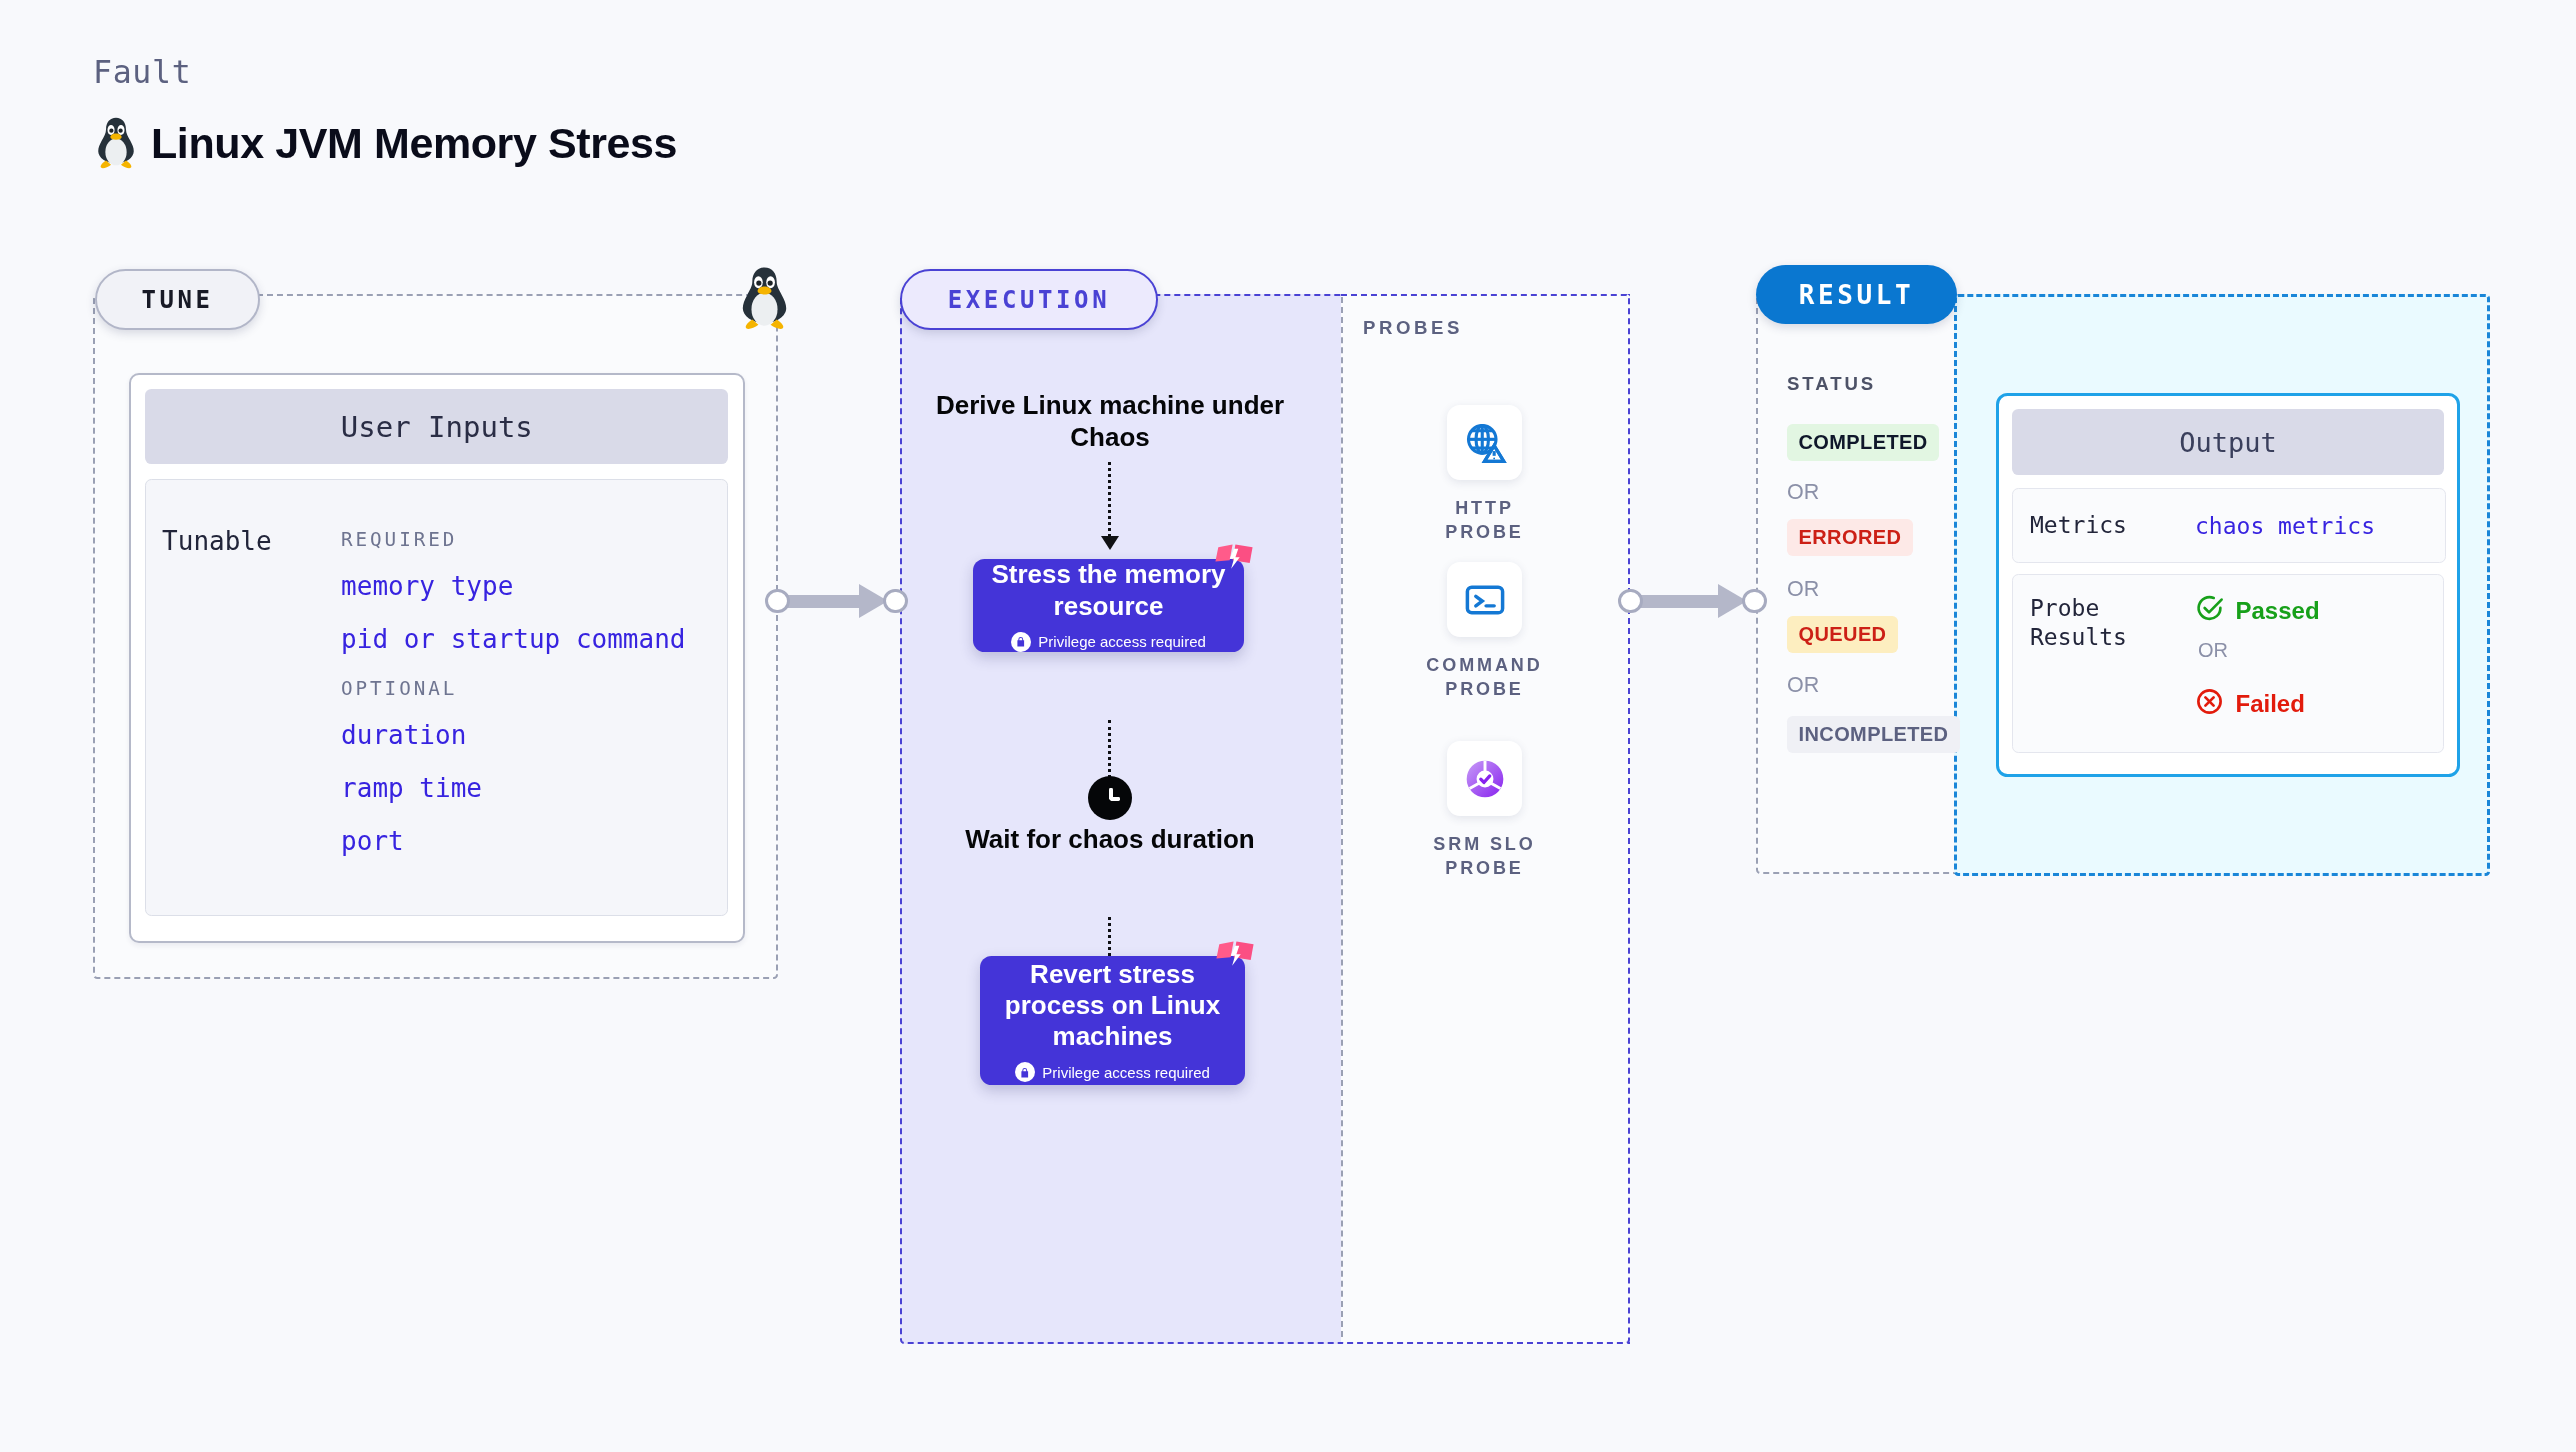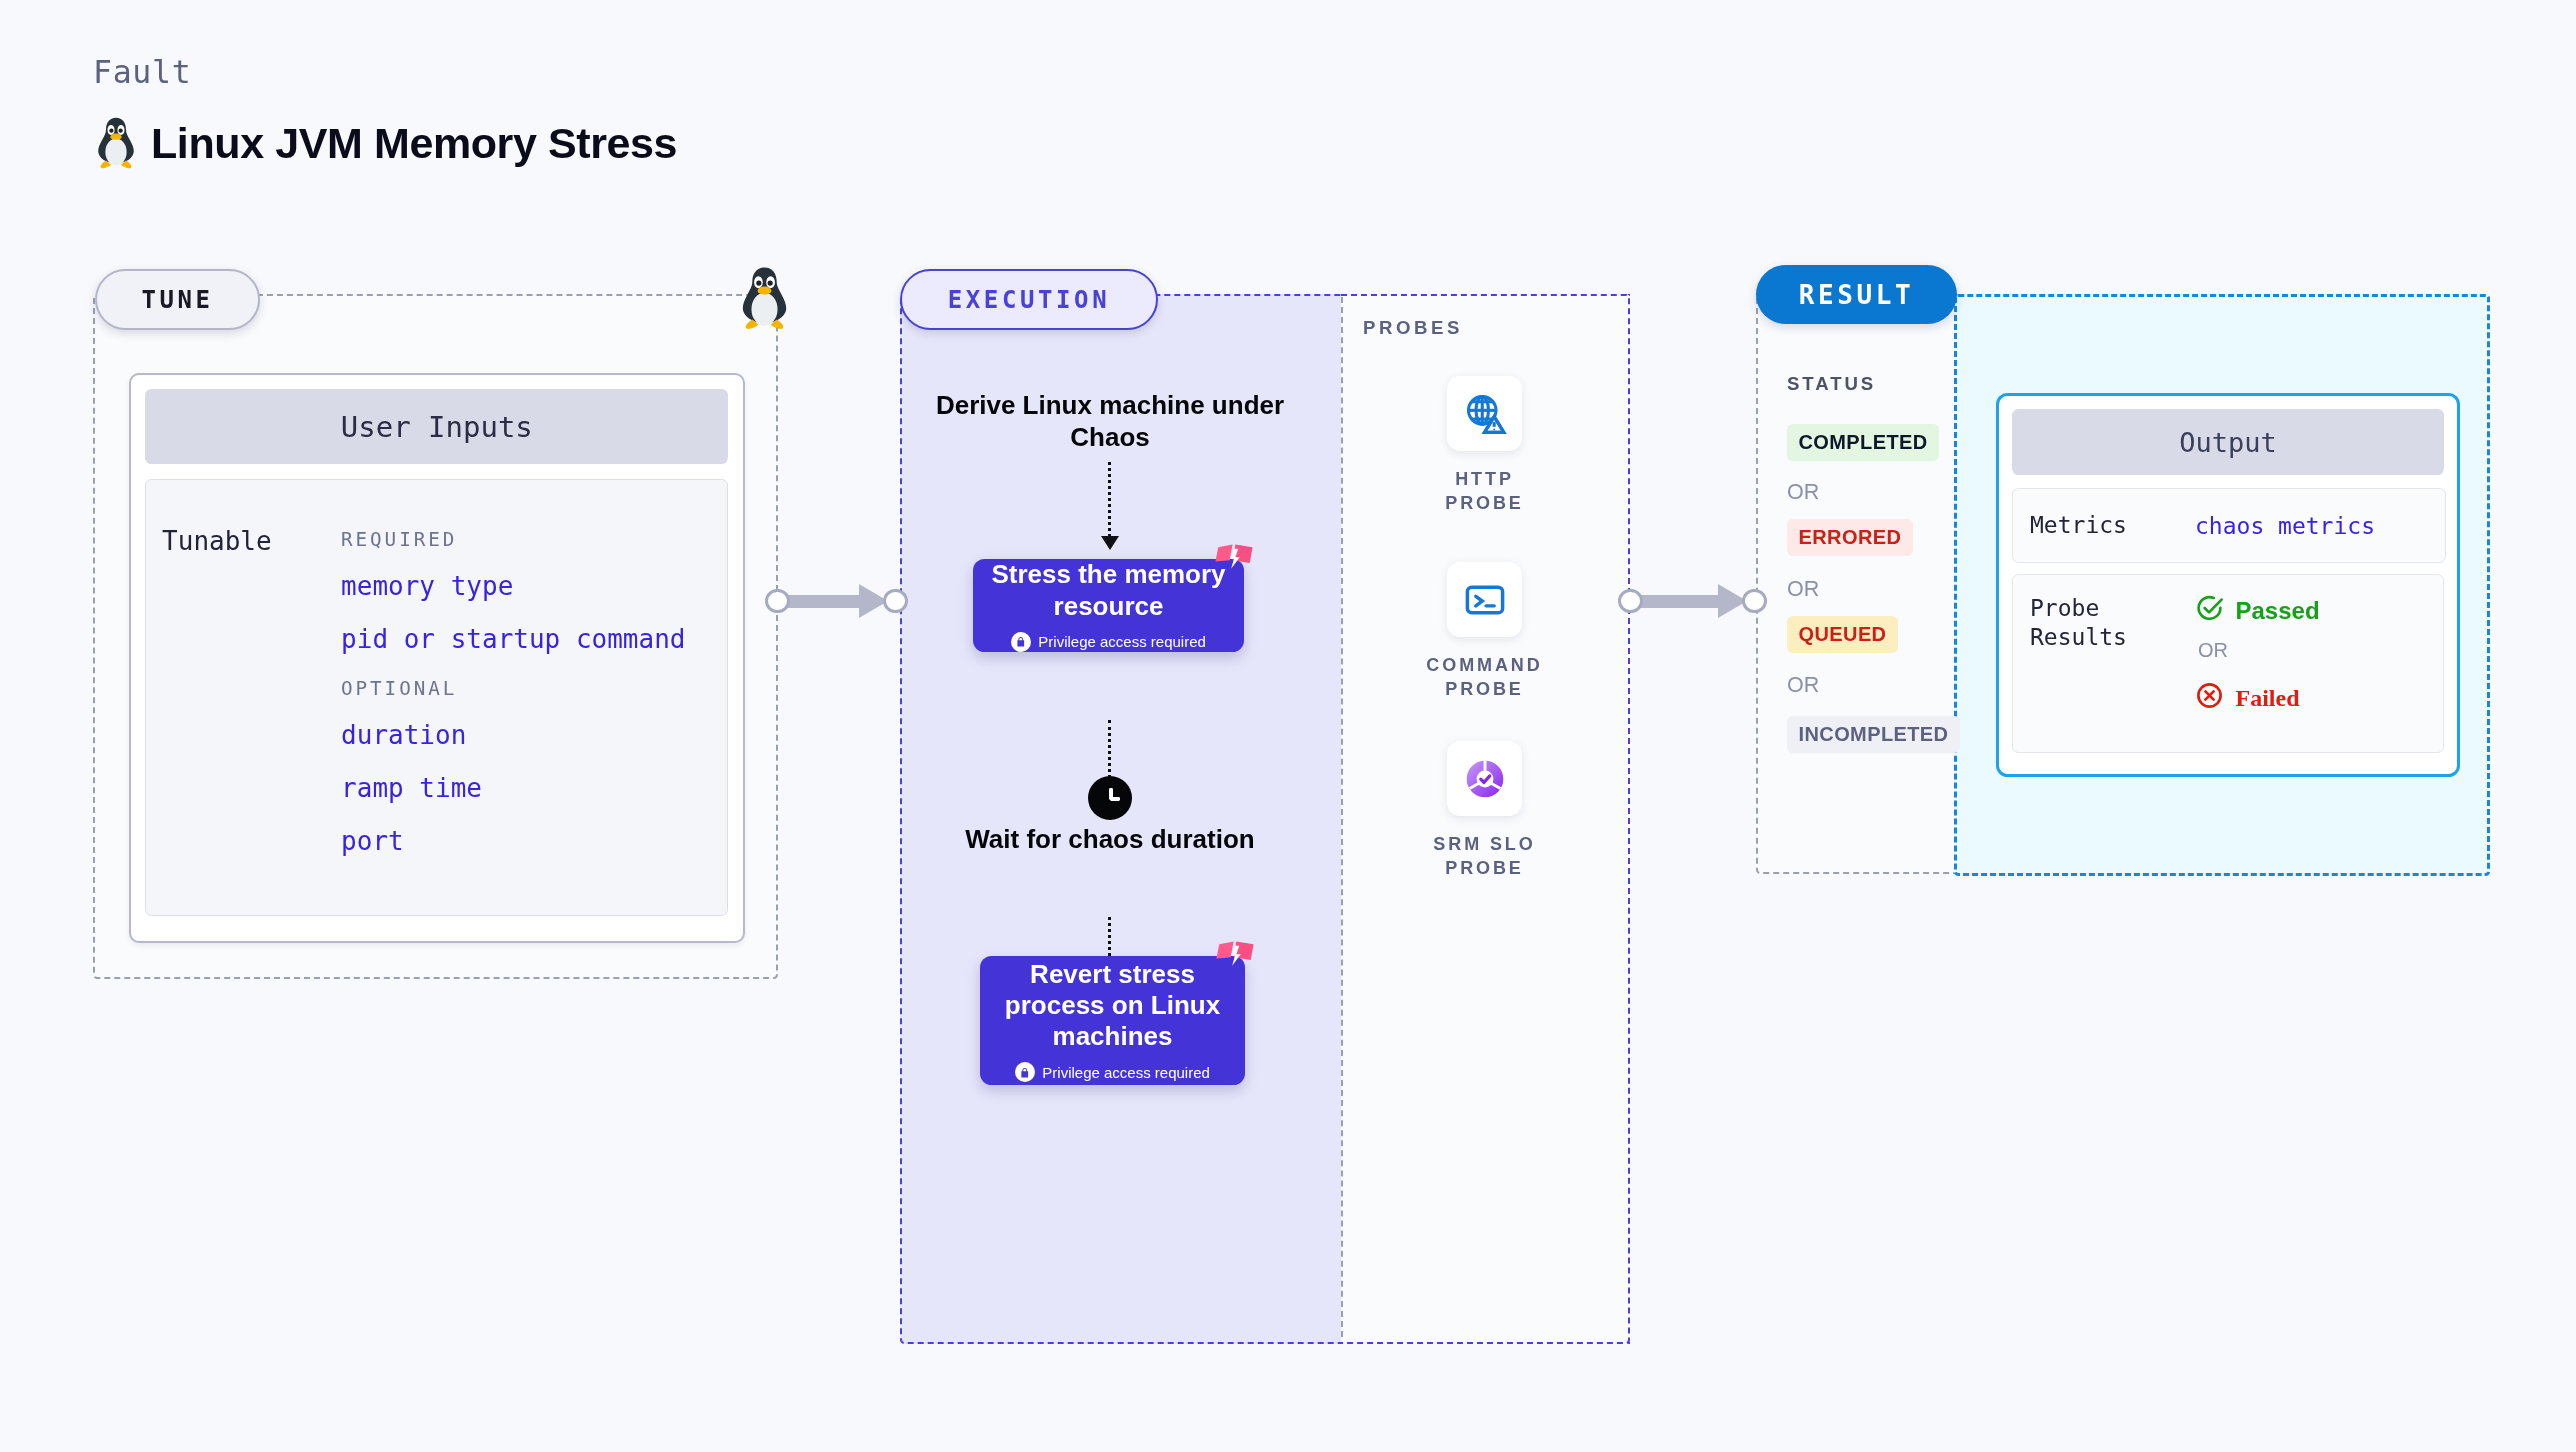--- a/index.html
+++ b/index.html
@@ -155,21 +155,21 @@
 
   
   #probes-title{
     left:1363px;top:317px;font-size:18.6px;font-weight:bold;color:#5c6180;
     letter-spacing:3.6px;
   }
   .probe{
     position:absolute;width:143px;display:flex;flex-direction:column;
     align-items:center;left:1413px;
   }
-  #probe-http{top:376px;}
+  #probe-http{top:405px;}
   #probe-command{top:562px;}
   #probe-srm{top:741px;}
   .probe-tile{
     width:75px;height:75px;background:#ffffff;border-radius:13px;
     box-shadow:0 2.9px 8.6px rgba(40,45,90,.10);
     display:flex;align-items:center;justify-content:center;
   }
   .probe-label{
     margin-top:15.8px;text-align:center;font-size:18px;font-weight:bold;
     color:#5c6180;letter-spacing:2.9px;line-height:1.35;
@@ -220,21 +220,21 @@
   .out-key{
     font-family:"DejaVu Sans Mono",monospace;font-size:23px;color:#22253a;
     width:165px;flex:none;padding-left:17px;line-height:1.28;
   }
   .out-val{
     font-family:"DejaVu Sans Mono",monospace;font-size:23px;color:#3723e0;
   }
   .verdict{display:flex;align-items:center;gap:11.5px;font-size:24px;font-weight:bold;}
   .verdict svg{width:29px;height:29px;}
   #verdict-passed{color:#17a01a;}
-  #verdict-failed{color:#e21b0c;margin-top:19px;font-family:Liberation Serif, serif;}
+  #verdict-failed{color:#e21b0c;margin-top:25px;}
   #verdict-or{font-size:20px;color:#8b90a8;margin:10px 0 4.3px 2.9px;}
 
   
   .conn{position:absolute;height:30px;display:flex;align-items:center;}
   .conn .dot{
     width:18.6px;height:18.6px;border-radius:50%;background:#ffffff;
     border:3.6px solid #a7abc0;flex:none;z-index:2;
   }
   .conn .bar{height:13px;background:#b4b7c9;flex:1;margin:0 -2.9px;}
   .conn .head{

